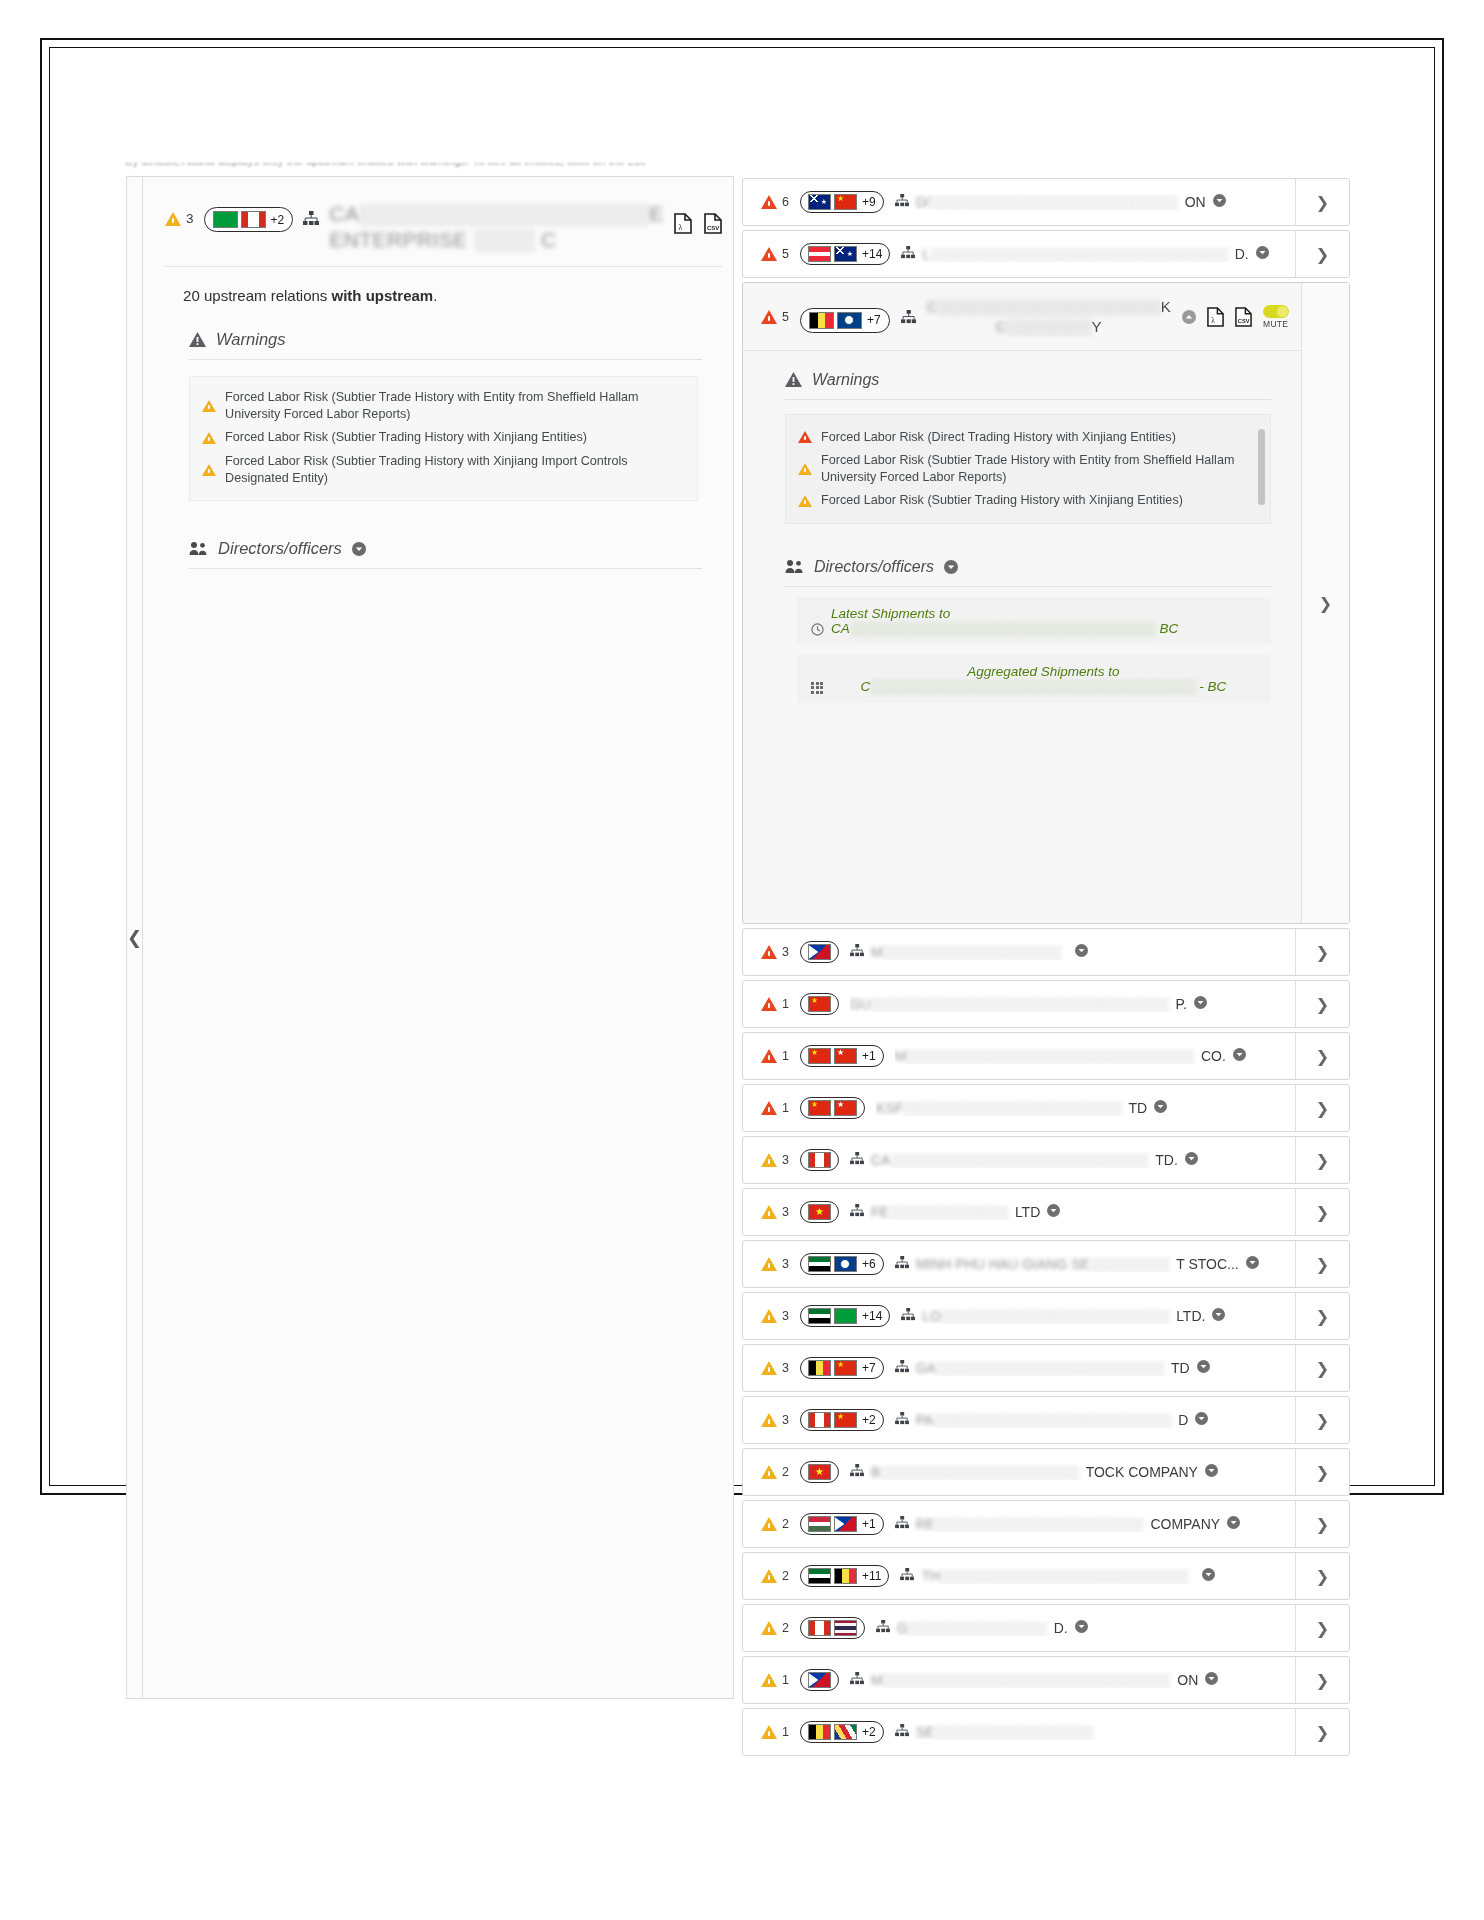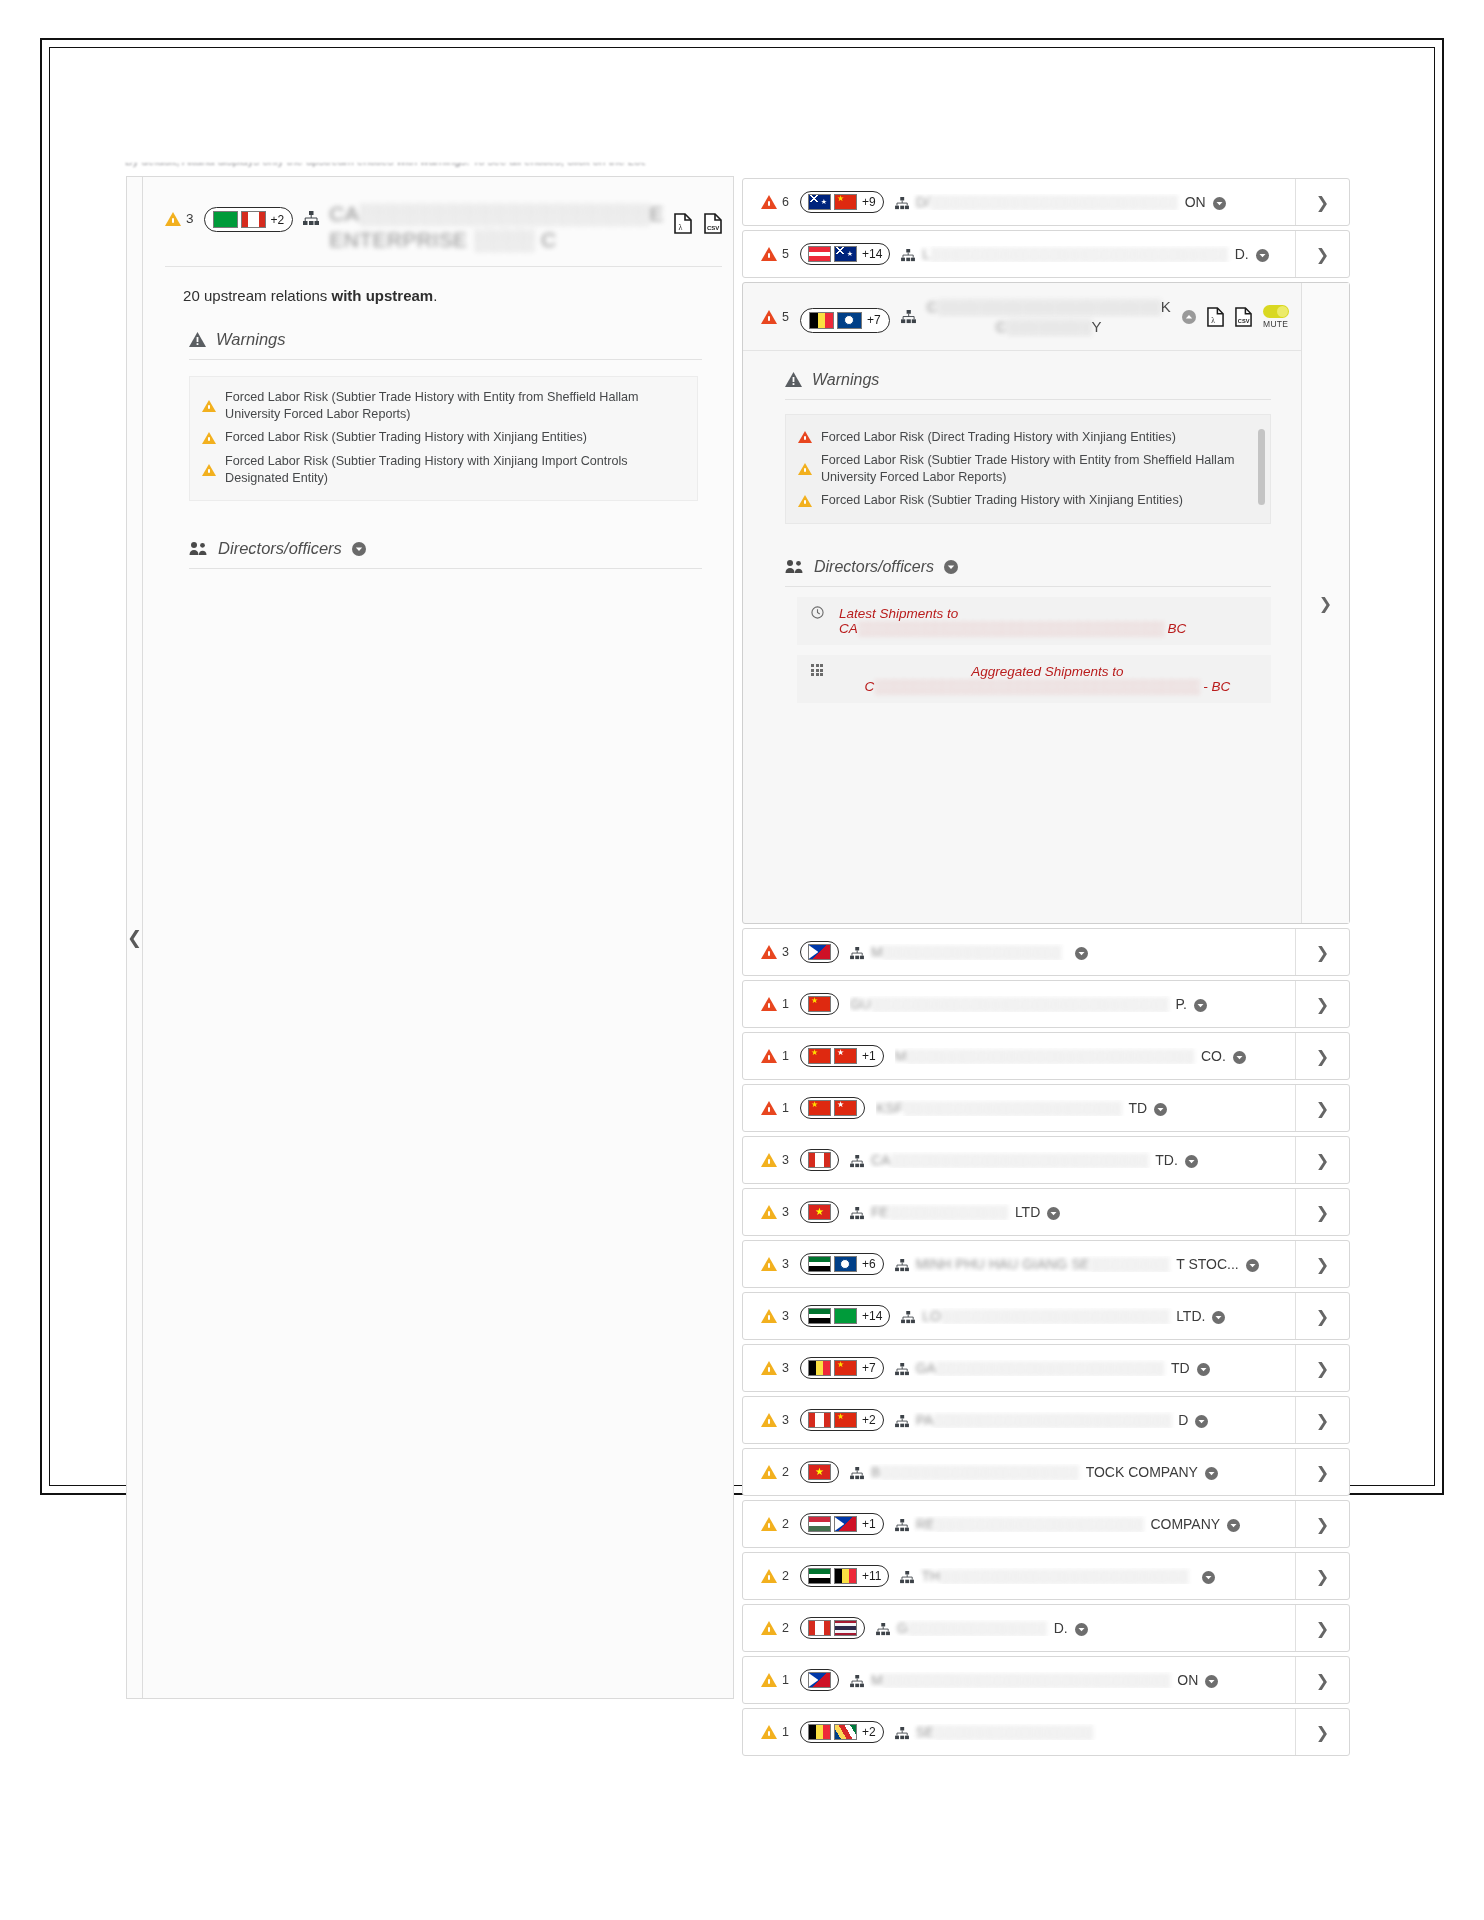--- a/index.html
+++ b/index.html
@@ -100,21 +100,21 @@
     border:1px solid #d7d7d7; border-radius:3px; margin-bottom:4px; min-height:48px; }
   .row-main{ flex:1; display:flex; align-items:center; gap:11px; padding:0 10px 0 18px; }
   .row-chev{ width:54px; border-left:1px solid #e0e0e0; display:flex;
     align-items:center; justify-content:center; color:#666; font-size:16px; cursor:pointer;
     font-family:"DejaVu Sans", sans-serif; }
   .rowwarn{ display:flex; align-items:center; gap:5px; }
   .rowwarn .wc-num{ font-size:12.5px; }
   .row .flagpill{ margin-top:0; padding:2px 7px; border-width:1.5px; }
   .row .fl{ width:23px; height:15.5px; }
   .rname{ flex:1; font-size:14px; color:#4a4a4a; white-space:nowrap; overflow:hidden;
-    display:flex; align-items:flex-end; gap:7px; }
+    display:flex; align-items:flex-start; gap:7px; }
   .rname .txt{ filter:blur(1.9px); opacity:.6; }
   .rname .tail{ filter:none; opacity:1; color:#3c3c3c; }
   .eye{ color:#6e6e6e; flex:0 0 auto; }
 
   
   #expanded-card{ display:flex; background:#f7f7f7; border:1px solid #cfcfcf;
     border-radius:3px; margin-bottom:4px; }
   #exp-body{ flex:1; padding:0; position:relative; min-height:640px; }
   #exp-chev{ width:54px; border-left:1px solid #e0e0e0; display:flex;
     align-items:center; justify-content:center; color:#666; font-size:16px; cursor:pointer;
@@ -131,22 +131,22 @@
 
   .exp-sect{ display:flex; align-items:center; gap:10px; margin:20px 30px 0 42px;
     padding-bottom:10px; border-bottom:1px solid #e2e2e2; }
   .exp-sect .lbl{ font-style:italic; font-size:16px; color:#4d4d4d; }
 
   #exp-warnbox{ margin:14px 30px 0 42px; background:#f1f1f1; border:1px solid #e8e8e8;
     padding:14px 16px 14px 12px; position:relative; }
   #exp-scrollbar{ position:absolute; right:5px; top:14px; width:7px; height:76px;
     background:#c4c4c4; border-radius:4px; }
 
-  .ship-item{ display:flex; align-items:flex-start; gap:15px; margin:10px 30px 0 54px;
-    background:#f2f2f2; padding:9px 14px; font-style:italic; font-size:13.5px; color:#b91c1c;
+  .ship-item{ display:flex; align-items:flex-end; gap:7px; margin:10px 30px 0 54px;
+    background:#f2f2f2; padding:9px 14px; font-style:italic; font-size:13.5px; color:#4d7c0f;
     cursor:pointer; }
   .ship-item .stxt{ flex:1; }
   .ship-item .stxt .blur{ filter:blur(2px); opacity:.55; }
 
   .dot-grid{ display:grid; grid-template-columns:repeat(3,3px); gap:1.6px; }
   .dot-grid i{ width:3px; height:3px; background:#6b6b6b; display:block; }
 
   svg{ display:block; }
 </style>
 </head>

